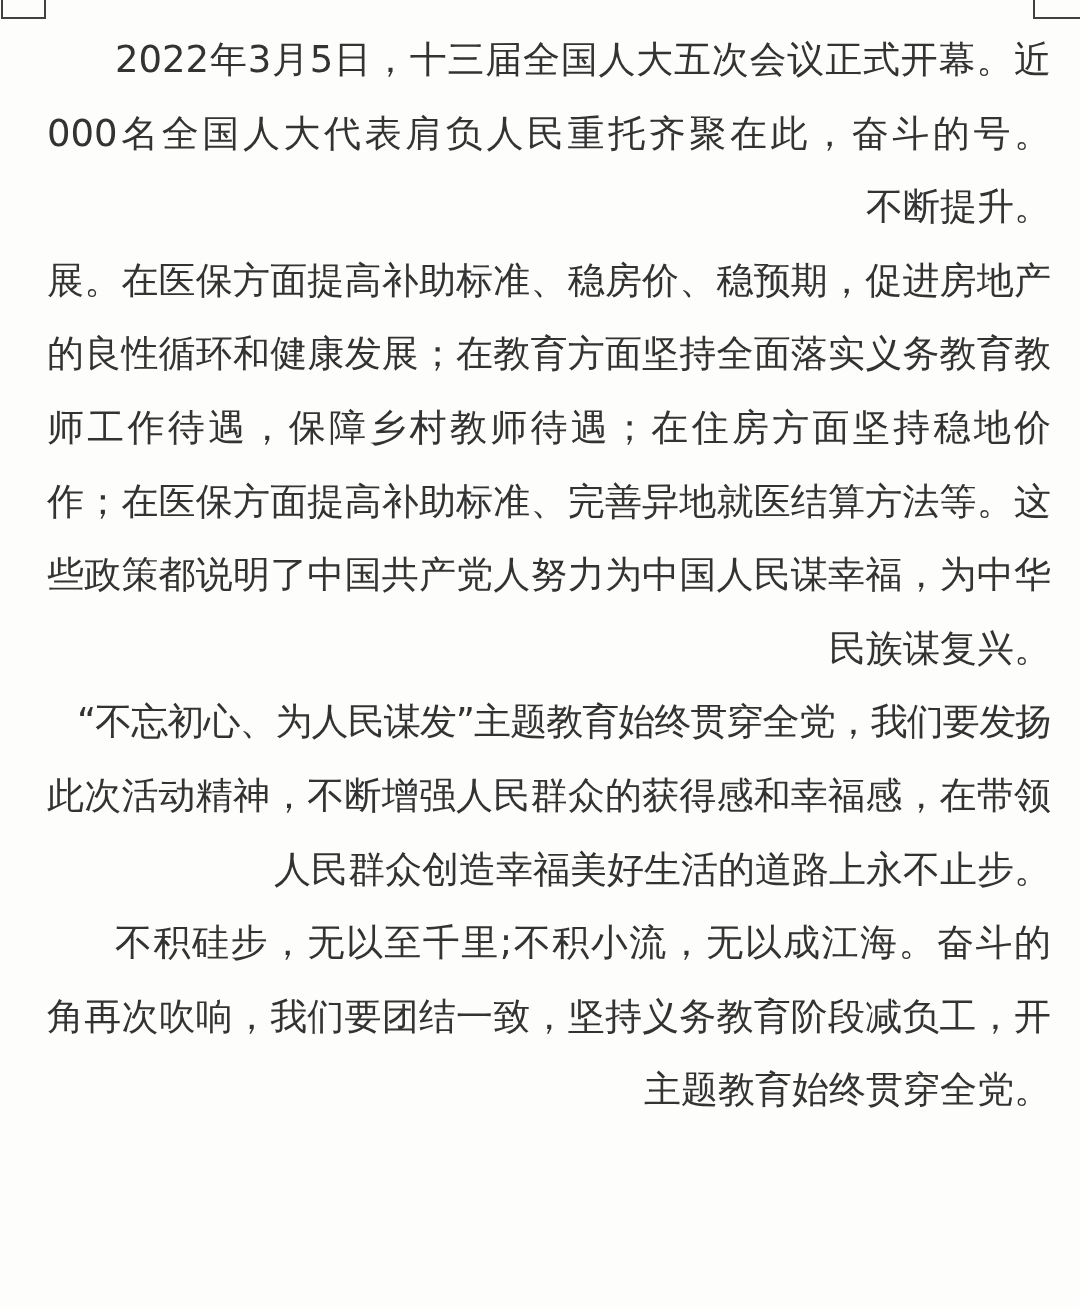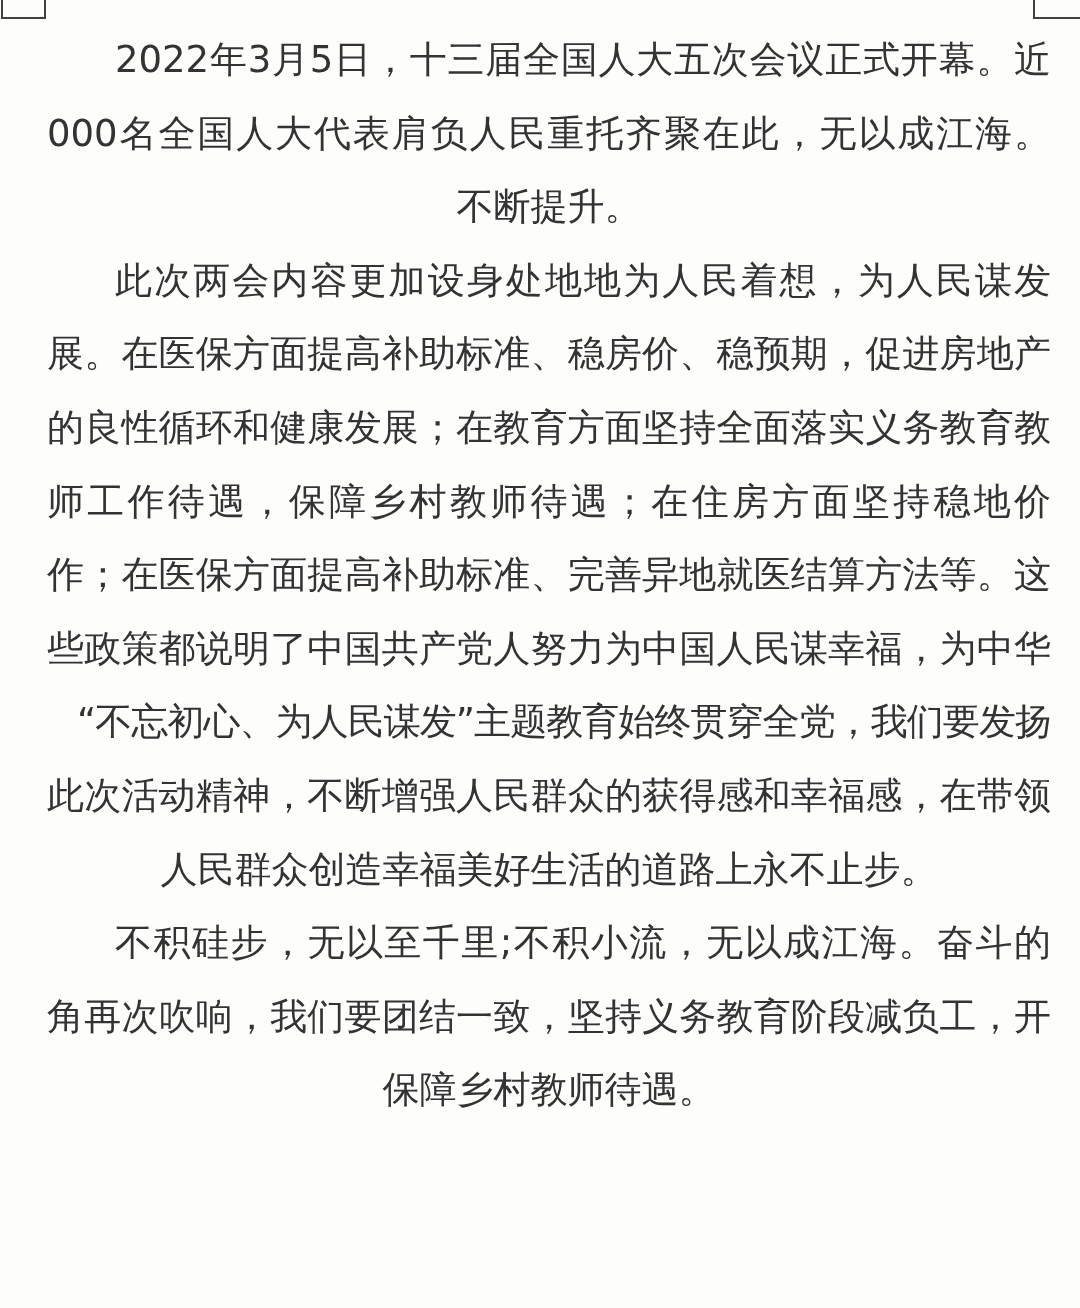--- a/index.html
+++ b/index.html
@@ -32,46 +32,46 @@
     top: 23px;
     width: 1004px;
     font-size: 37px;
     line-height: 73.6px;
     color: var(--text-color, #333333);
     letter-spacing: 0;
   }
   .line {
     height: 73.6px;
     overflow: hidden;
-    text-align: center;
+    text-align: right;
     white-space: normal;
   }
   .line.j {
     text-align: justify;
     text-align-last: justify;
     text-justify: inter-character;
   }
   .line.tight { letter-spacing: -1px; }
 </style>
 </head>
 <body>
 
 <div class="page">
   <div class="corner-mark left"></div>
   <div class="corner-mark right"></div>
   <div class="doc">
       <div class="line j" style="text-indent: 68px;">2022年3月5日，十三届全国人大五次会议正式开幕。近3</div>
-      <div class="line j">000名全国人大代表肩负人民重托齐聚在此，无以成江海。</div>
+      <div class="line j">000名全国人大代表肩负人民重托齐聚在此，奋斗的号。</div>
       <div class="line">不断提升。</div>
-      <div class="line j" style="text-indent: 68px;">此次两会内容更加设身处地地为人民着想，为人民谋发</div>
       <div class="line j">展。在医保方面提高补助标准、稳房价、稳预期，促进房地产业</div>
       <div class="line j">的良性循环和健康发展；在教育方面坚持全面落实义务教育教</div>
       <div class="line j">师工作待遇，保障乡村教师待遇；在住房方面坚持稳地价</div>
       <div class="line j">作；在医保方面提高补助标准、完善异地就医结算方法等。这</div>
       <div class="line j">些政策都说明了中国共产党人努力为中国人民谋幸福，为中华</div>
+      <div class="line">民族谋复兴。</div>
       <div class="line j tight" style="text-indent: 30px;">“不忘初心、为人民谋发”主题教育始终贯穿全党，我们要发扬</div>
       <div class="line j">此次活动精神，不断增强人民群众的获得感和幸福感，在带领</div>
       <div class="line">人民群众创造幸福美好生活的道路上永不止步。</div>
       <div class="line j" style="text-indent: 68px;">不积硅步，无以至千里;不积小流，无以成江海。奋斗的号</div>
       <div class="line j">角再次吹响，我们要团结一致，坚持义务教育阶段减负工，开</div>
-      <div class="line">保障乡村教师待遇。</div>
+      <div class="line">主题教育始终贯穿全党。</div>
     </div>
 </div>
 
 </body></html>

